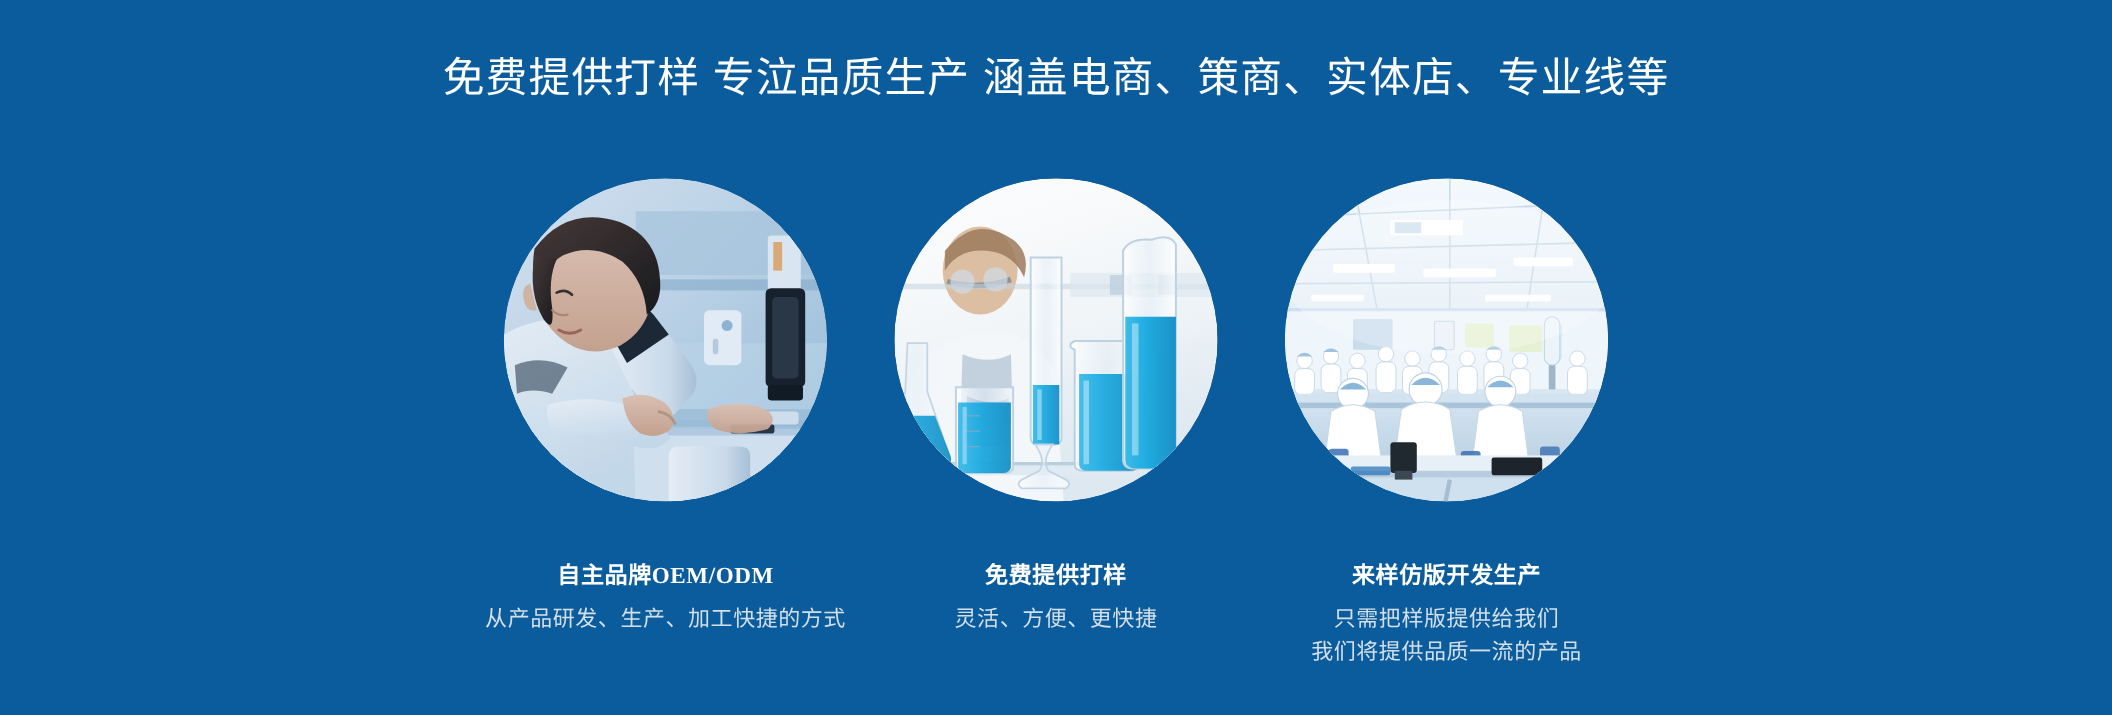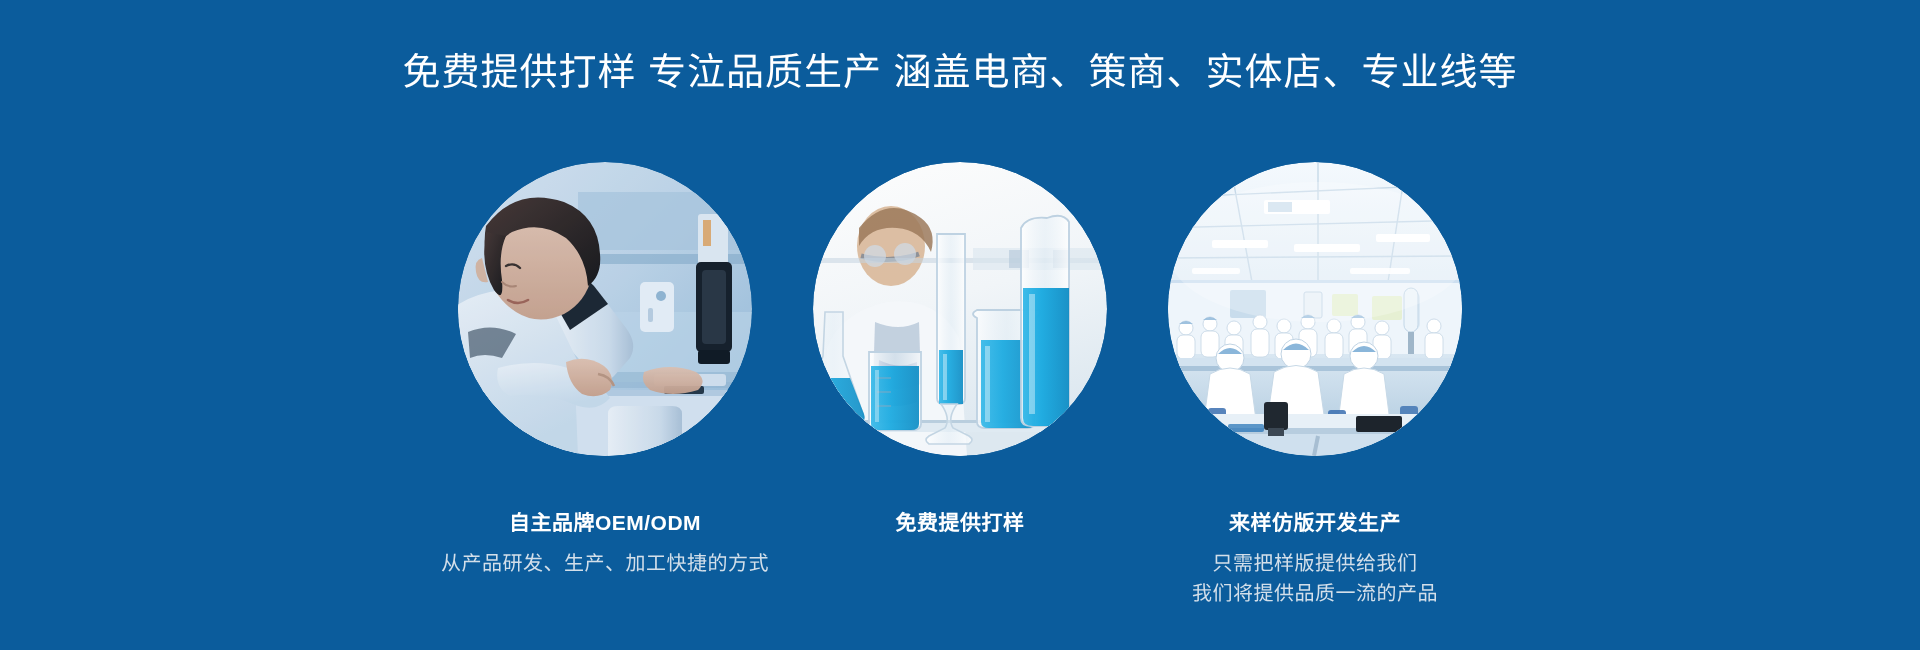--- a/index.html
+++ b/index.html
@@ -70,20 +70,21 @@
   }
 
   .card-title {
     margin-top: 54px;
     color: #ffffff;
     font-size: 21px;
     font-weight: bold;
     letter-spacing: 0.5px;
     line-height: 26px;
     white-space: nowrap;
+    font-family: Liberation Serif, serif;
   }
 
   .card-lines {
     margin-top: 12px;
     text-align: center;
     color: #d3dfea;
     font-size: 20px;
     font-weight: 400;
     line-height: 30px;
     letter-spacing: 0.5px;
@@ -258,20 +259,21 @@
 
             <rect x="216" y="132" width="6" height="120" fill="#ffffff" opacity="0.4"></rect>
             <rect x="172" y="184" width="5" height="76" fill="#ffffff" opacity="0.4"></rect>
             <rect x="130" y="192" width="4" height="46" fill="#ffffff" opacity="0.4"></rect>
             <rect x="62" y="208" width="4" height="52" fill="#ffffff" opacity="0.35"></rect>
           </g>
         </svg>
       </div>
       <div class="card-title">免费提供打样</div>
       <div class="card-lines">
+        <div>灵活、方便、更快捷</div>
       </div>
     </div>
 
     <div class="card">
       <div class="photo">
         <svg viewBox="0 0 294 294" xmlns="http://www.w3.org/2000/svg" aria-hidden="true">
           <defs>
             <clipPath id="c3">
                 <circle cx="147" cy="147" r="147"></circle>
               </clipPath>

